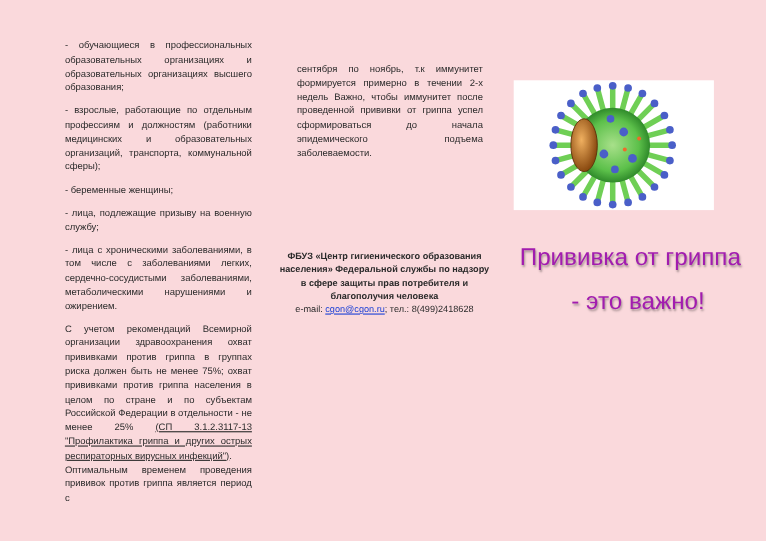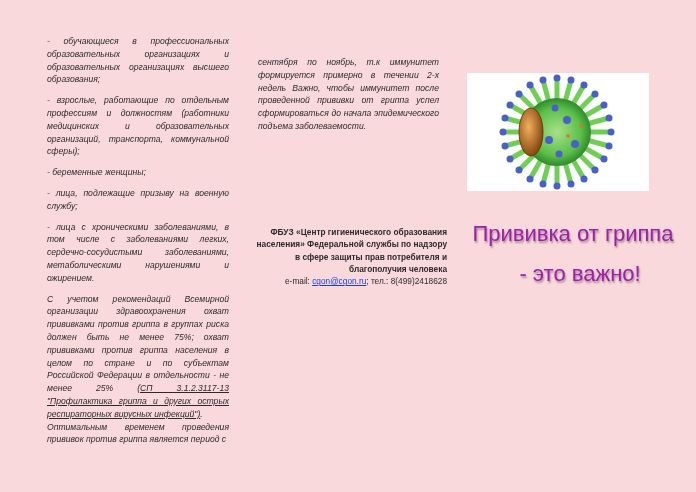--- a/index.html
+++ b/index.html
@@ -15,39 +15,38 @@
       position: relative;
       overflow: hidden;
     }
     .col {
       position: absolute;
       font-size: 8.6px;
       line-height: 12.8px;
       text-align: justify;
     }
     .col p {
-      margin: 0 0 8px 0;
-      font-style: italic;
+      margin: 0 0 8px 12px;
     }
     #col1 {
       left: 47px;
       top: 35px;
       width: 182px;
     }
     #col2 {
       left: 258px;
       top: 56px;
       width: 181px;
     }
     .org-block {
       position: absolute;
       left: 252px;
       top: 226px;
       width: 195px;
-      text-align: right;
+      text-align: center;
       font-size: 8.3px;
       line-height: 12.3px;
     }
     .org-block .org-name {
       font-weight: bold;
     }
     .org-block a {
       color: #1a3fd6;
       text-decoration: underline;
       margin-top: 12px;

